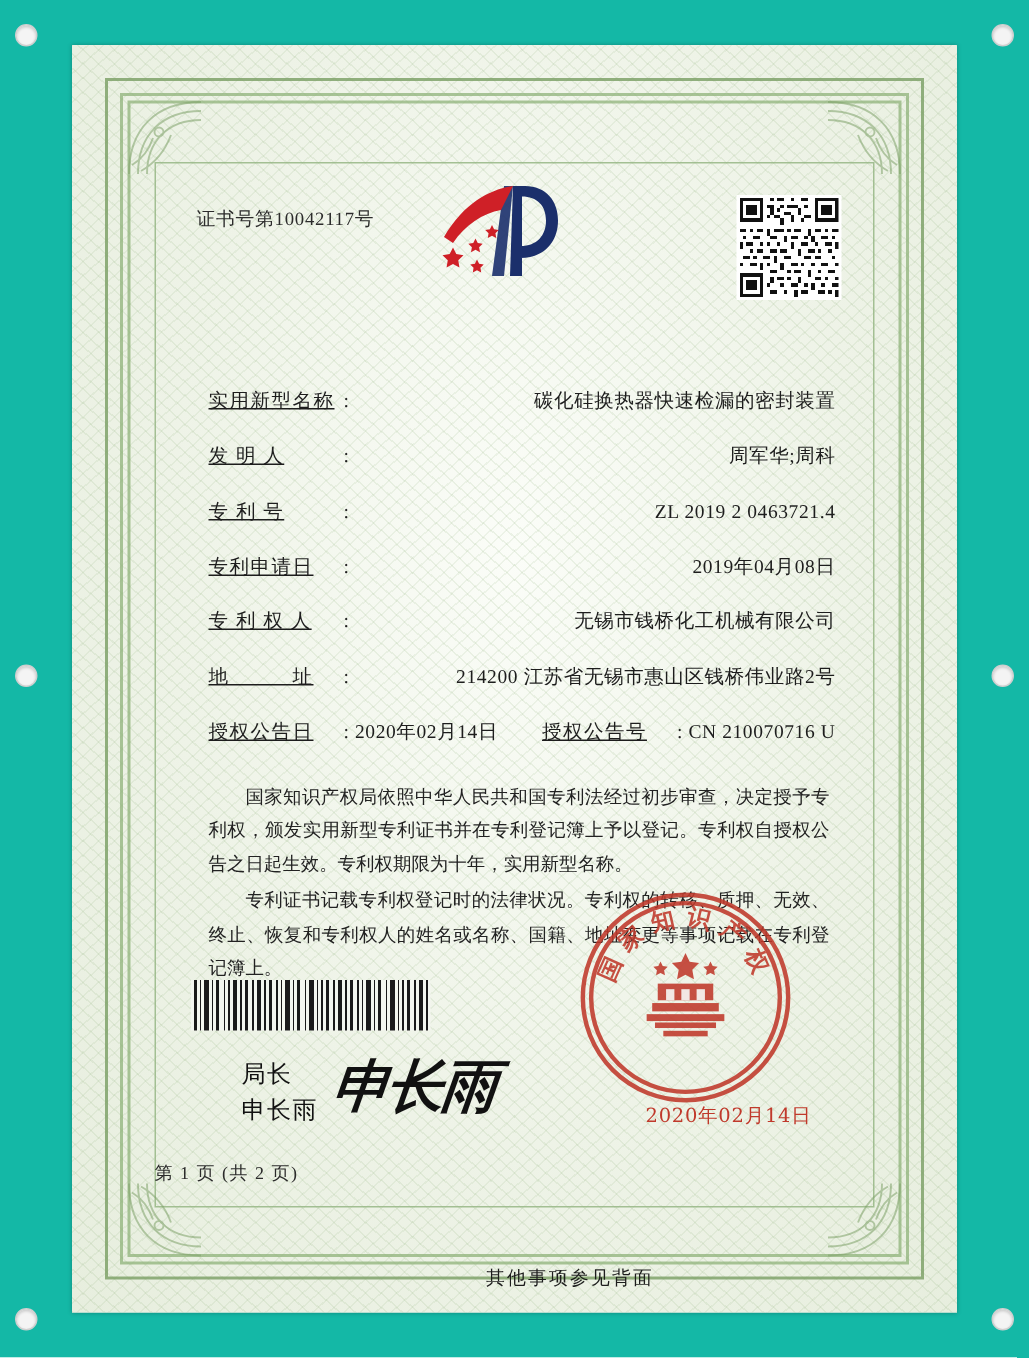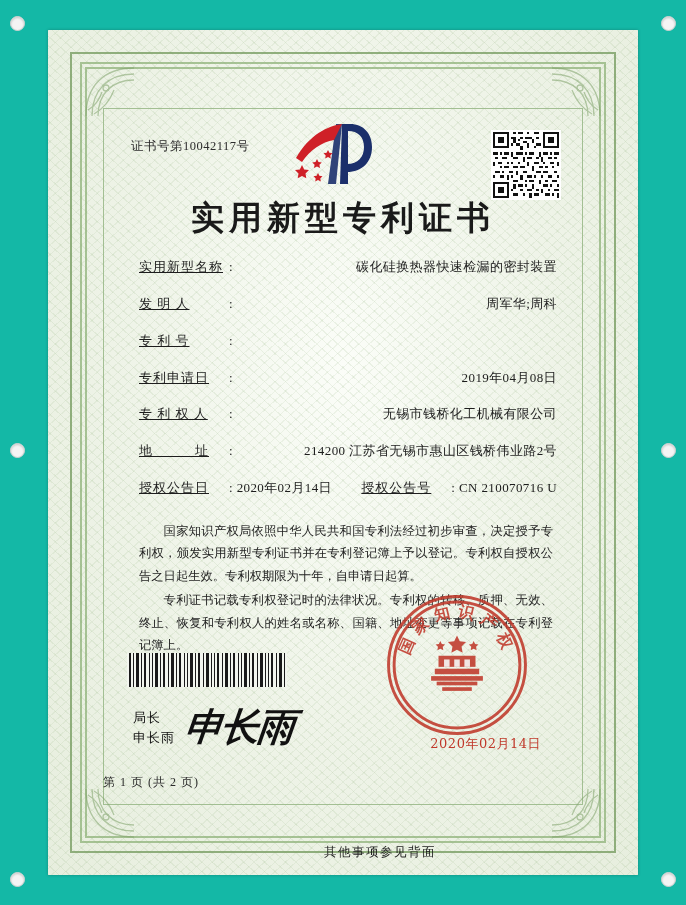--- a/index.html
+++ b/index.html
@@ -194,25 +194,26 @@
 
   
   .sig-block {
     position: absolute;
     left: 30px;
     bottom: 52px;
     display: flex;
     align-items: flex-start;
   }
   .sig-labels {
-    font-size: 13px;
+    font-size: 16px;
     line-height: 1.5;
     color: #111;
     letter-spacing: 1px;
     padding-top: 6px;
+    margin-left: 28px;
   }
   .sig-hand {
     margin-left: 10px;
     font-family: "DejaVu Serif", serif;
     font-size: 38px;
     font-weight: bold;
     font-style: italic;
     color: #111;
     letter-spacing: -2px;
     transform: skewX(-6deg);
@@ -458,39 +459,39 @@
               <rect x="13" y="27" width="1" height="1"></rect>
             <rect x="16" y="27" width="1" height="2"></rect>
               <rect x="18" y="27" width="2" height="1"></rect>
             <rect x="23" y="27" width="2" height="1"></rect>
               <rect x="26" y="27" width="1" height="1"></rect>
             <rect x="28" y="27" width="1" height="2"></rect>
           </g>
         </svg>
       </div>
 
-      <div class="title">实用新型专利证书</div>
 
       <div class="fields">
 
         <div class="field-row">
           <span class="field-label">实用新型名称</span>
           <span class="field-sep">:</span>
           <span class="field-value">碳化硅换热器快速检漏的密封装置</span>
         </div>
 
         <div class="field-row">
           <span class="field-label">发 明 人</span>
           <span class="field-sep">:</span>
           <span class="field-value">周军华;周科</span>
         </div>
 
         <div class="field-row">
           <span class="field-label">专 利 号</span>
           <span class="field-sep">:</span>
+          <span class="field-value">ZL 2019 2 0463721.4</span>
         </div>
 
         <div class="field-row">
           <span class="field-label">专利申请日</span>
           <span class="field-sep">:</span>
           <span class="field-value">2019年04月08日</span>
         </div>
 
         <div class="field-row">
           <span class="field-label">专 利 权 人</span>
@@ -510,21 +511,21 @@
           <span class="field-value">2020年02月14日</span>
           <span class="pub-gap"></span>
           <span class="field-label">授权公告号</span>
           <span class="field-sep">:</span>
           <span class="field-value">CN 210070716 U</span>
         </div>
 
       </div>
 
       <div class="paras">
-        <p>国家知识产权局依照中华人民共和国专利法经过初步审查，决定授予专利权，颁发实用新型专利证书并在专利登记簿上予以登记。专利权自授权公告之日起生效。专利权期限为十年，自申请日起算。</p>
+        <p>国家知识产权局依照中华人民共和国专利法经过初步审查，决定授予专利权，颁发实用新型专利证书并在专利登记簿上予以登记。专利权自授权公告之日起生效。专利权期限为十年，实用新型名称。</p>
         <p>专利证书记载专利权登记时的法律状况。专利权的转移、质押、无效、终止、恢复和专利权人的姓名或名称、国籍、地址变更等事项记载在专利登记簿上。</p>
       </div>
 
       <div class="barcode">
         <svg viewBox="0 0 160 34" shape-rendering="crispEdges">
           <rect width="160" height="34" fill="#f3f6ef"></rect>
           <g fill="#1a1a1a">
             <rect x="2" y="0" width="2" height="34"></rect>
               <rect x="6" y="0" width="1" height="34"></rect>
             <rect x="9" y="0" width="3" height="34"></rect>

